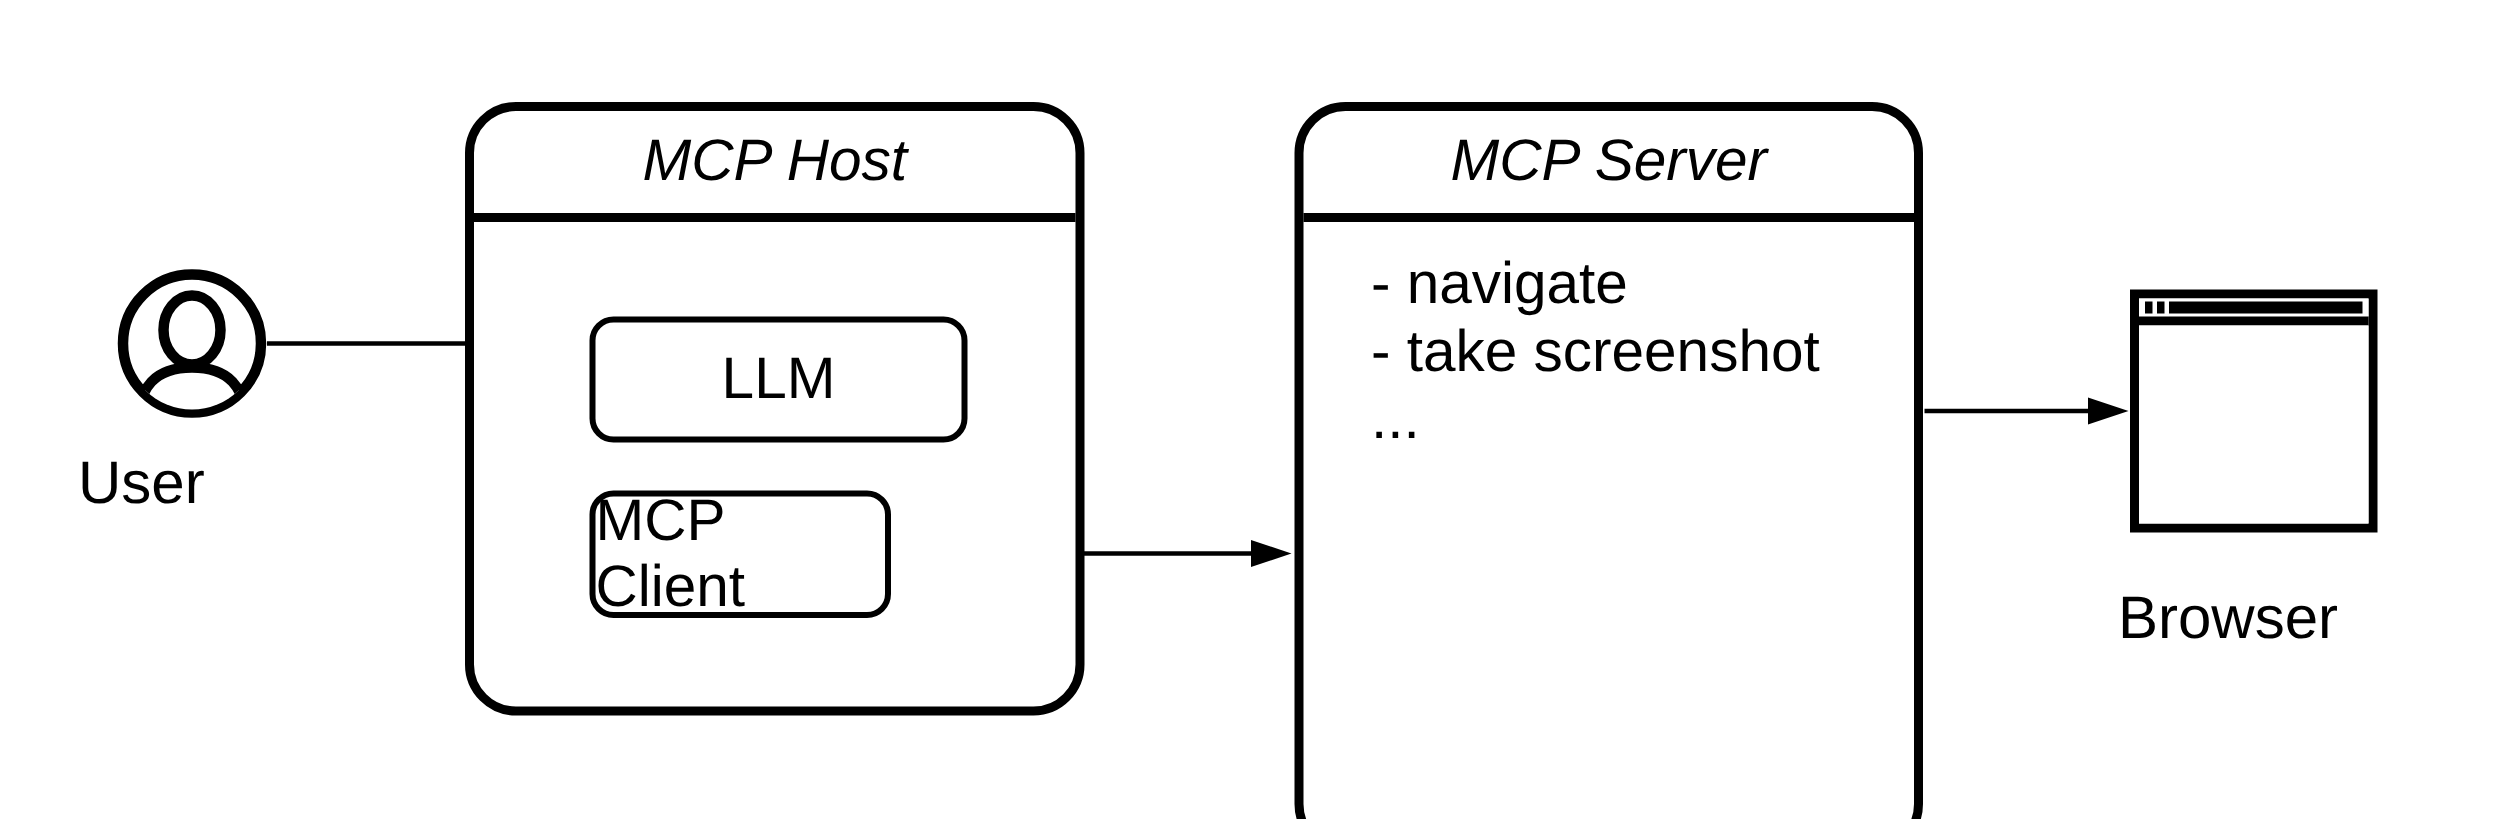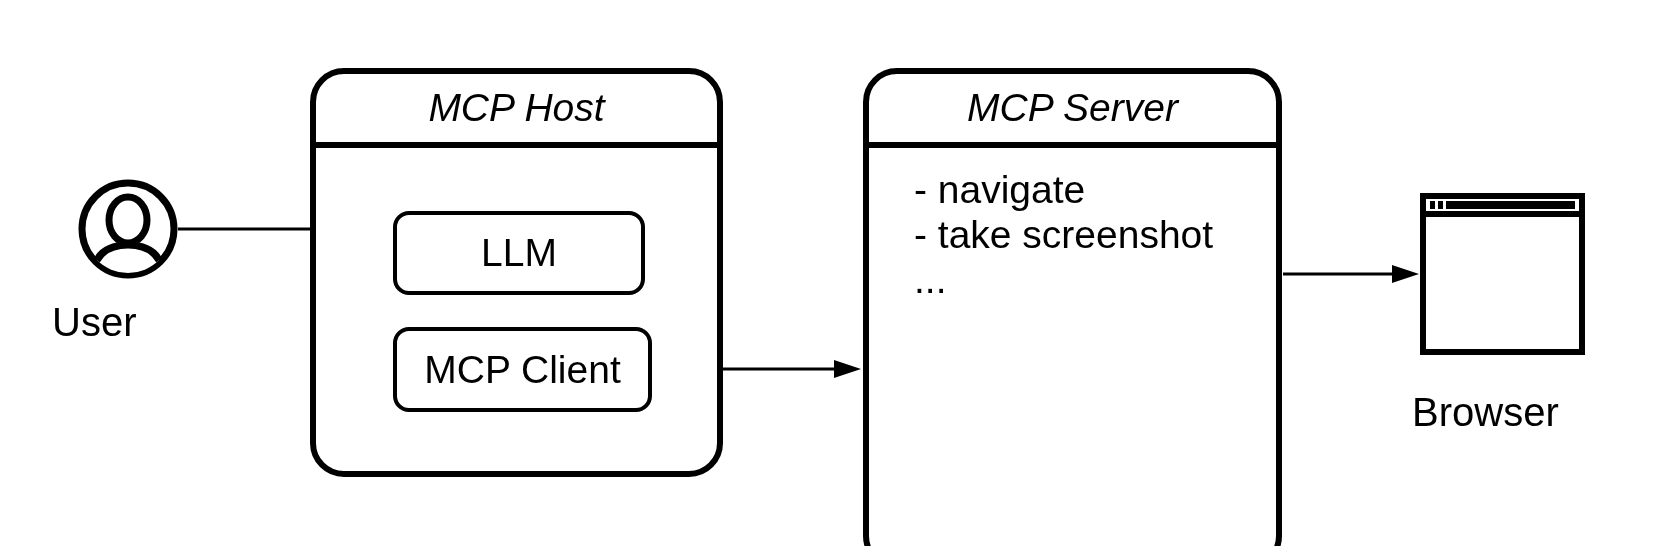--- a/index.html
+++ b/index.html
@@ -62,21 +62,21 @@
     box-sizing: border-box;
     background: var(--bg);
     border: 4px solid var(--line);
     border-radius: 16px;
     display: flex;
     align-items: center;
     justify-content: center;
     font-size: 39px;
   }
   .llm-box    { left: 393px; top: 188px; width: 252px; height: 84px; margin-top: 23px; }
-  .client-box { left: 393px; top: 327px; width: 259px; height: 85px; }
+  .client-box { left: 393px; top: 327px; width: 201px; height: 85px; }
   .tools {
     position: absolute;
     left: 914px; top: 167px;
     font-size: 39px;
     line-height: 45px;
     color: var(--line);
   }
   .browser-icon {
     position: absolute;
     left: 1420px; top: 193px;

